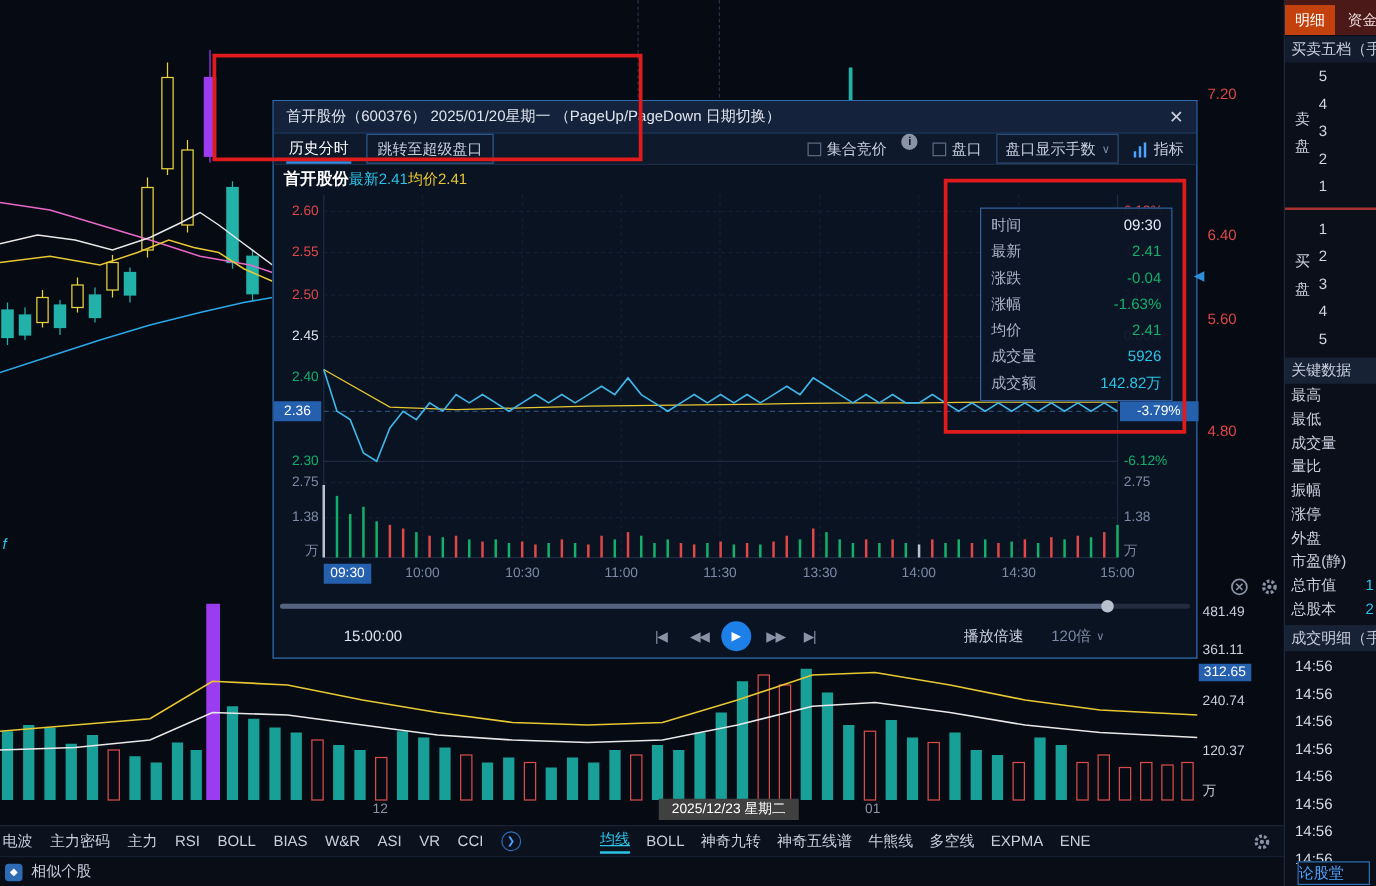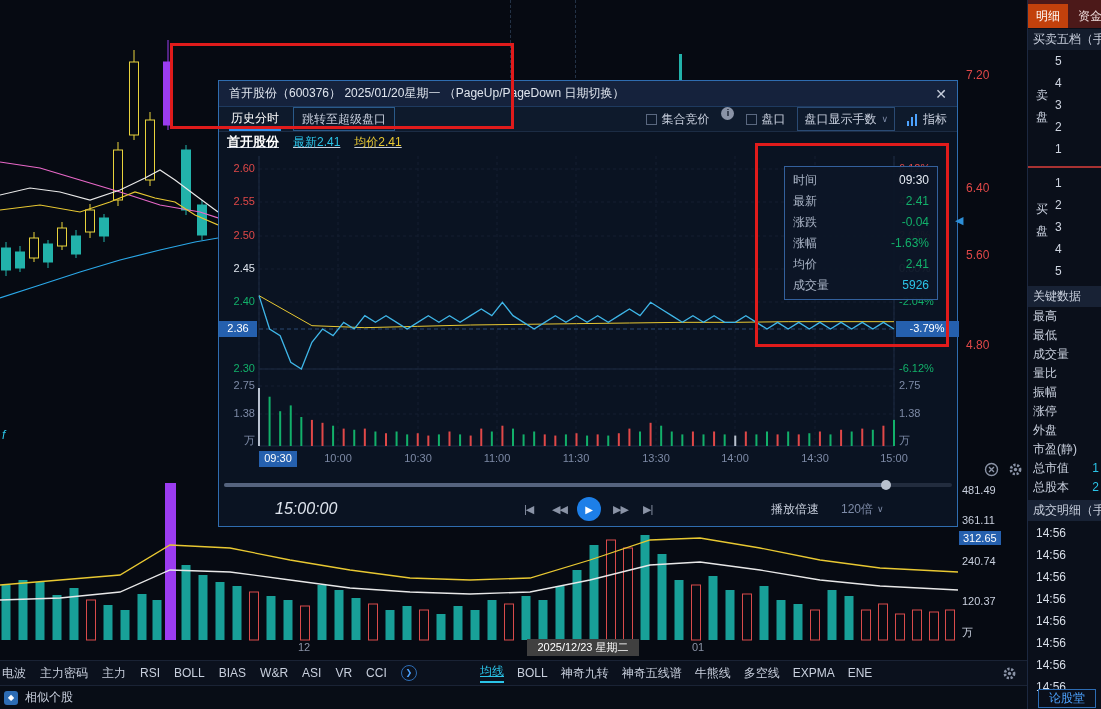--- a/index.html
+++ b/index.html
@@ -19,35 +19,35 @@
   .m-btn{border:1px solid #2a5a8a;color:#c8cfdd;padding:2px 8px;background:transparent;font-size:12px;}
   .spacer{flex:1;}
   .cb{width:11px;height:11px;border:1px solid #5a6880;display:inline-block;box-sizing:border-box;}
   .ctrl{display:flex;align-items:center;gap:4px;color:#c8cfdd;}
   .info-i{width:13px;height:13px;border-radius:50%;background:#8a93a6;color:#0a1322;font-size:9px;
           text-align:center;line-height:13px;font-weight:bold;display:inline-block;}
   .drop{border:1px solid #2a4a73;padding:1px 6px;color:#c8cfdd;display:flex;gap:5px;align-items:center;}
   .caret{color:#7d8aa6;font-size:9px;}
   .bars-ic i{display:inline-block;width:2px;background:#4da3ff;margin-right:2px;vertical-align:bottom;}
   .bars-ic i:nth-child(1){height:5px}.bars-ic i:nth-child(2){height:9px}.bars-ic i:nth-child(3){height:12px}
-  #m-header{position:absolute;left:0;top:51px;right:0;height:20px;display:flex;gap:14px;align-items:center;padding:0 8px;text-decoration:underline;}
+  #m-header{position:absolute;left:0;top:51px;right:0;height:20px;display:flex;align-items:flex-end;padding:0 8px;}
   #m-header .name{color:#fff;font-weight:bold;font-size:13px;}
   .cyan{color:#2bc4e8;} .yellow{color:#e8c832;}
   #ichart{position:absolute;left:0;top:70px;}
   
   #tooltip{position:absolute;left:565px;top:85px;width:152px;background:rgba(12,22,38,0.96);
            border:1px solid #33609c;z-index:12;padding:3px 0;}
   .tt-row{display:flex;justify-content:space-between;height:21px;line-height:21px;padding:0 8px;}
   .tt-l{color:#aab4c6;} .v-w{color:#e8edf5}.v-g{color:#12b06a}.v-c{color:#2bc4e8}
   
   #progress{position:absolute;left:5px;right:5px;top:402px;height:4px;background:#222c3e;border-radius:2px;}
   #prog-fill{height:4px;background:#55637e;border-radius:2px;}
   #prog-knob{position:absolute;top:-3px;width:10px;height:10px;border-radius:50%;background:#b8c0ce;}
   #playbar{position:absolute;left:0;top:412px;right:0;height:32px;display:flex;align-items:center;}
-  #pb-time{position:absolute;left:56px;font-size:16px;color:#dfe5ee;font-style:italic;}
+  #pb-time{position:absolute;left:56px;font-size:12px;color:#dfe5ee;}
   .pb-ic{position:absolute;color:#8a93a6;font-size:11px;letter-spacing:-1px;}
   #pb-play{position:absolute;left:358px;top:4px;width:24px;height:24px;border-radius:50%;background:#1d7fe8;
            color:#fff;display:flex;align-items:center;justify-content:center;font-size:10px;}
   #pb-speedlbl{position:absolute;left:552px;color:#c8cfdd;}
   #pb-speed{position:absolute;left:622px;color:#7d8aa6;display:flex;gap:4px;align-items:center;}
   
   .redbox{position:absolute;border:3px solid #e01b1b;z-index:30;pointer-events:none;}
   
   .vdash{position:absolute;width:0;border-left:1px dashed #233246;height:78px;top:0;z-index:1;}
   .bg-price{position:absolute;left:966px;color:#e04848;font-size:12px;z-index:2;}
@@ -87,21 +87,21 @@
   .lvl-row{height:22px;line-height:22px;padding-left:27px;color:#d0d6e2;}
   .side-label{position:absolute;left:8px;width:14px;line-height:22px;color:#c8cfdd;word-break:break-all;}
   #sb-redline{position:absolute;left:0;top:166px;width:100%;height:2px;background:#a83232;}
   #key-rows{position:absolute;left:0;top:307px;width:100%;}
   .key-row{display:flex;justify-content:space-between;height:19px;line-height:19px;padding:0 2px 0 5px;white-space:nowrap;}
   .key-row .kv{color:#2bc4e8;}
   #sb-details{top:500px;}
   #trade-rows{position:absolute;left:0;top:522px;width:100%;}
   .trade-row{height:22px;line-height:22px;padding-left:8px;color:#d8dee8;}
   #forum-btn{position:absolute;left:10px;top:689px;width:56px;height:17px;border:1px solid #2d6cb3;
-             color:#4da3ff;text-align:center;line-height:17px;background:#0a0f1a;z-index:6;}
+             color:#4da3ff;line-height:17px;background:#0a0f1a;z-index:6;}
   svg text{font-family:"Liberation Sans","DejaVu Sans",sans-serif;}
 </style>
 </head>
 <body>
 
 <div id="stage">
 
   <svg id="ksvg" class="abs" style="left:0;top:40px;z-index:1" width="218" height="300">
       <line x1="6" y1="202" x2="6" y2="236" stroke="#22b2aa"></line>
       <rect x="1.5" y="208" width="9" height="22" fill="#22b2aa" stroke="#22b2aa"></rect>
@@ -445,20 +445,24 @@
           <div class="v-g">-1.63%</div>
         </div>
         <div class="tt-row">
           <div class="tt-l">均价</div>
           <div class="v-g">2.41</div>
         </div>
         <div class="tt-row">
           <div class="tt-l">成交量</div>
           <div class="v-c">5926</div>
         </div>
+        <div class="tt-row">
+          <div class="tt-l">成交额</div>
+          <div class="v-c">142.82万</div>
+        </div>
       </div>
 
     <div id="progress">
       <div id="prog-fill" style="width: 91%;"></div>
       <div id="prog-knob" style="left: calc(91% - 5px);"></div>
     </div>
     <div id="playbar">
       <span id="pb-time">15:00:00</span>
       <span class="pb-ic" style="left:305px">|◀</span>
       <span class="pb-ic" style="left:333px">◀◀</span>

